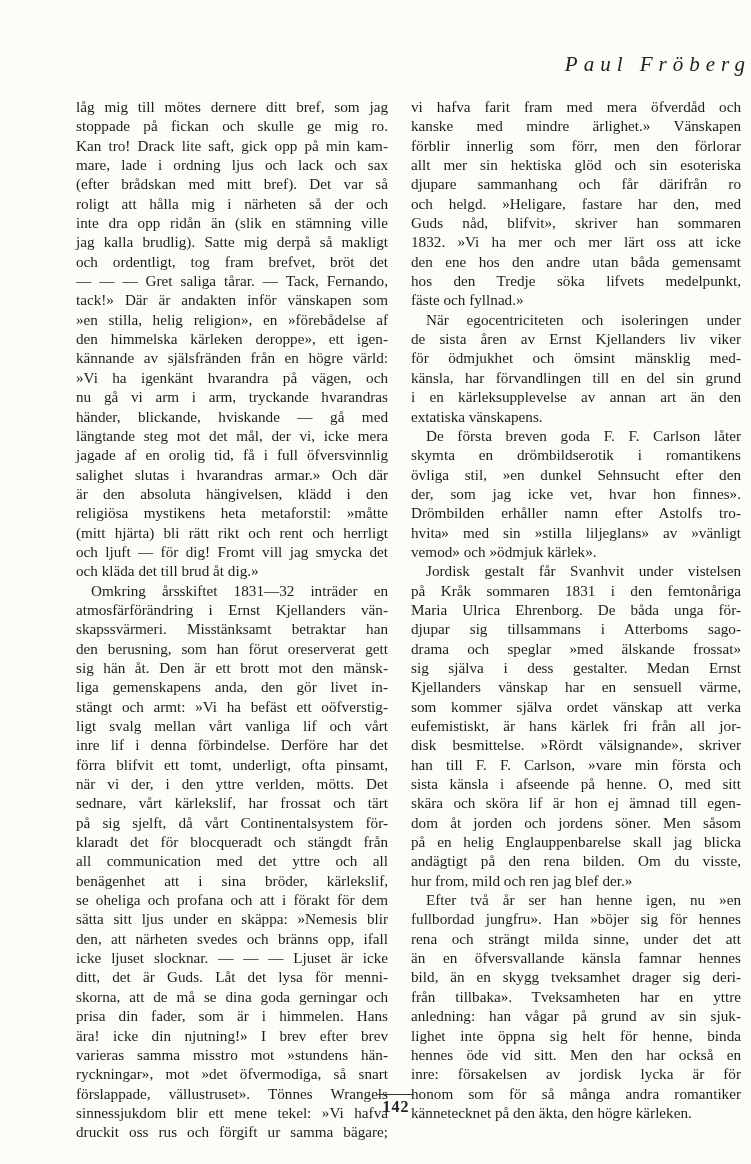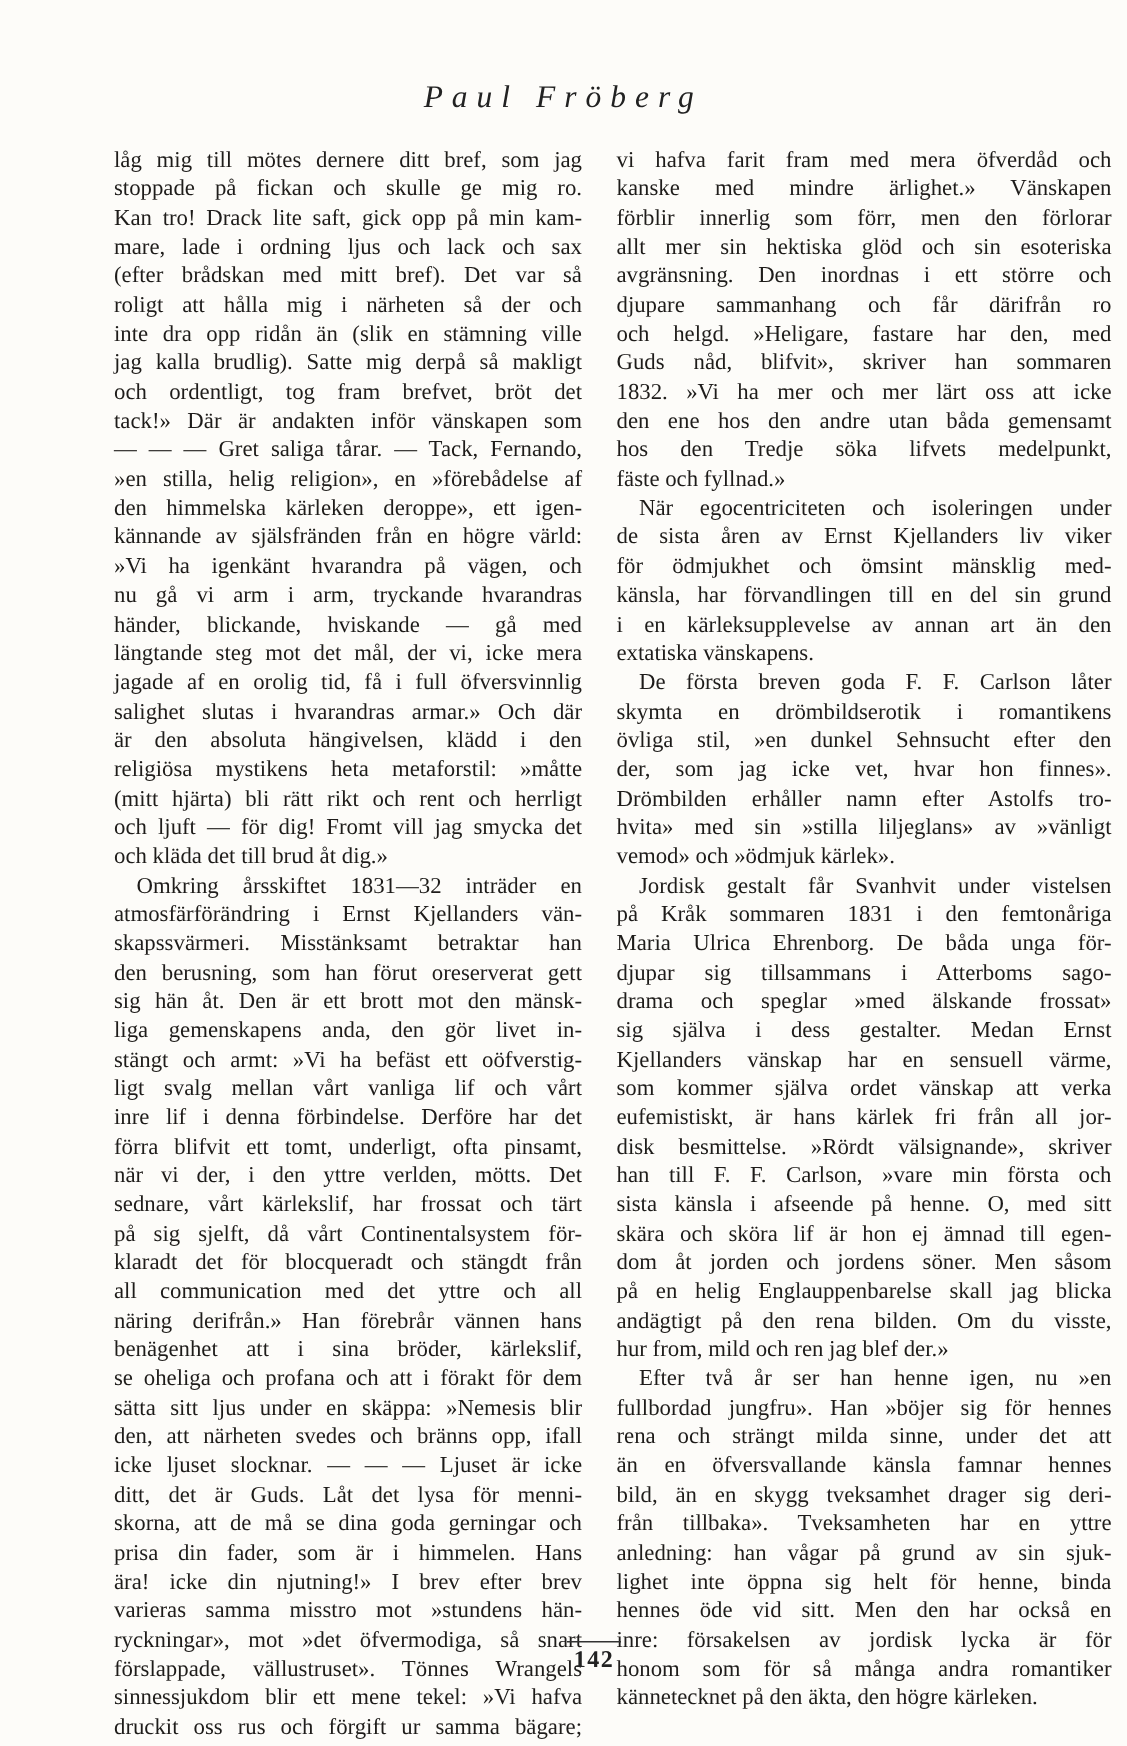--- a/index.html
+++ b/index.html
@@ -7,21 +7,21 @@
     width: 751px; height: 1164px;
     background: #fdfcf9;
     position: relative;
     overflow: hidden;
     font-family: "Liberation Serif", "DejaVu Serif", serif;
     color: #1e1c1a;
   }
   .page-header {
     position: absolute;
     top: 52px; left: 0; width: 751px;
-    text-align: center;
+    text-align: right;
     font-style: italic;
     font-size: 21px;
     letter-spacing: 6px;
     color: #222;
   }
   .column {
     position: absolute;
     top: 97px;
     font-size: 15.2px;
     line-height: 19.35px;
@@ -61,22 +61,22 @@
 <div class="column col-left" id="col-left">
     <span class="line">låg mig till mötes dernere ditt bref, som jag</span>
     <span class="line">stoppade på fickan och skulle ge mig ro.</span>
     <span class="line">Kan tro! Drack lite saft, gick opp på min kam-</span>
     <span class="line">mare, lade i ordning ljus och lack och sax</span>
     <span class="line">(efter brådskan med mitt bref). Det var så</span>
     <span class="line">roligt att hålla mig i närheten så der och</span>
     <span class="line">inte dra opp ridån än (slik en stämning ville</span>
     <span class="line">jag kalla brudlig). Satte mig derpå så makligt</span>
     <span class="line">och ordentligt, tog fram brefvet, bröt det</span>
+    <span class="line">— — — Gret saliga tårar. — Tack, Fernando,</span>
     <span class="line">tack!» Där är andakten inför vänskapen som</span>
-    <span class="line">— — — Gret saliga tårar. — Tack, Fernando,</span>
     <span class="line">»en stilla, helig religion», en »förebådelse af</span>
     <span class="line">den himmelska kärleken deroppe», ett igen-</span>
     <span class="line">kännande av själsfränden från en högre värld:</span>
     <span class="line">»Vi ha igenkänt hvarandra på vägen, och</span>
     <span class="line">nu gå vi arm i arm, tryckande hvarandras</span>
     <span class="line">händer, blickande, hviskande — gå med</span>
     <span class="line">längtande steg mot det mål, der vi, icke mera</span>
     <span class="line">jagade af en orolig tid, få i full öfversvinnlig</span>
     <span class="line">salighet slutas i hvarandras armar.» Och där</span>
     <span class="line">är den absoluta hängivelsen, klädd i den</span>
@@ -92,42 +92,40 @@
     <span class="line">liga gemenskapens anda, den gör livet in-</span>
     <span class="line">stängt och armt: »Vi ha befäst ett oöfverstig-</span>
     <span class="line">ligt svalg mellan vårt vanliga lif och vårt</span>
     <span class="line">inre lif i denna förbindelse. Derföre har det</span>
     <span class="line">förra blifvit ett tomt, underligt, ofta pinsamt,</span>
     <span class="line">när vi der, i den yttre verlden, mötts. Det</span>
     <span class="line">sednare, vårt kärlekslif, har frossat och tärt</span>
     <span class="line">på sig sjelft, då vårt Continentalsystem för-</span>
     <span class="line">klaradt det för blocqueradt och stängdt från</span>
     <span class="line">all communication med det yttre och all</span>
-    <span class="line">näring derifrån.» Han förebrår vännen hans</span>
     <span class="line">benägenhet att i sina bröder, kärlekslif,</span>
     <span class="line">se oheliga och profana och att i förakt för dem</span>
     <span class="line">sätta sitt ljus under en skäppa: »Nemesis blir</span>
     <span class="line">den, att närheten svedes och bränns opp, ifall</span>
     <span class="line">icke ljuset slocknar. — — — Ljuset är icke</span>
     <span class="line">ditt, det är Guds. Låt det lysa för menni-</span>
     <span class="line">skorna, att de må se dina goda gerningar och</span>
     <span class="line">prisa din fader, som är i himmelen. Hans</span>
     <span class="line">ära! icke din njutning!» I brev efter brev</span>
     <span class="line">varieras samma misstro mot »stundens hän-</span>
     <span class="line">ryckningar», mot »det öfvermodiga, så snart</span>
     <span class="line">förslappade, vällustruset». Tönnes Wrangels</span>
     <span class="line">sinnessjukdom blir ett mene tekel: »Vi hafva</span>
     <span class="line">druckit oss rus och förgift ur samma bägare;</span>
   </div>
 <div class="column col-right" id="col-right">
     <span class="line">vi hafva farit fram med mera öfverdåd och</span>
     <span class="line">kanske med mindre ärlighet.» Vänskapen</span>
     <span class="line">förblir innerlig som förr, men den förlorar</span>
     <span class="line">allt mer sin hektiska glöd och sin esoteriska</span>
-    <span class="line">avgränsning. Den inordnas i ett större och</span>
     <span class="line">djupare sammanhang och får därifrån ro</span>
     <span class="line">och helgd. »Heligare, fastare har den, med</span>
     <span class="line">Guds nåd, blifvit», skriver han sommaren</span>
     <span class="line">1832. »Vi ha mer och mer lärt oss att icke</span>
     <span class="line">den ene hos den andre utan båda gemensamt</span>
     <span class="line">hos den Tredje söka lifvets medelpunkt,</span>
     <span class="line last">fäste och fyllnad.»</span>
     <span class="line indent">När egocentriciteten och isoleringen under</span>
     <span class="line">de sista åren av Ernst Kjellanders liv viker</span>
     <span class="line">för ödmjukhet och ömsint mänsklig med-</span>

